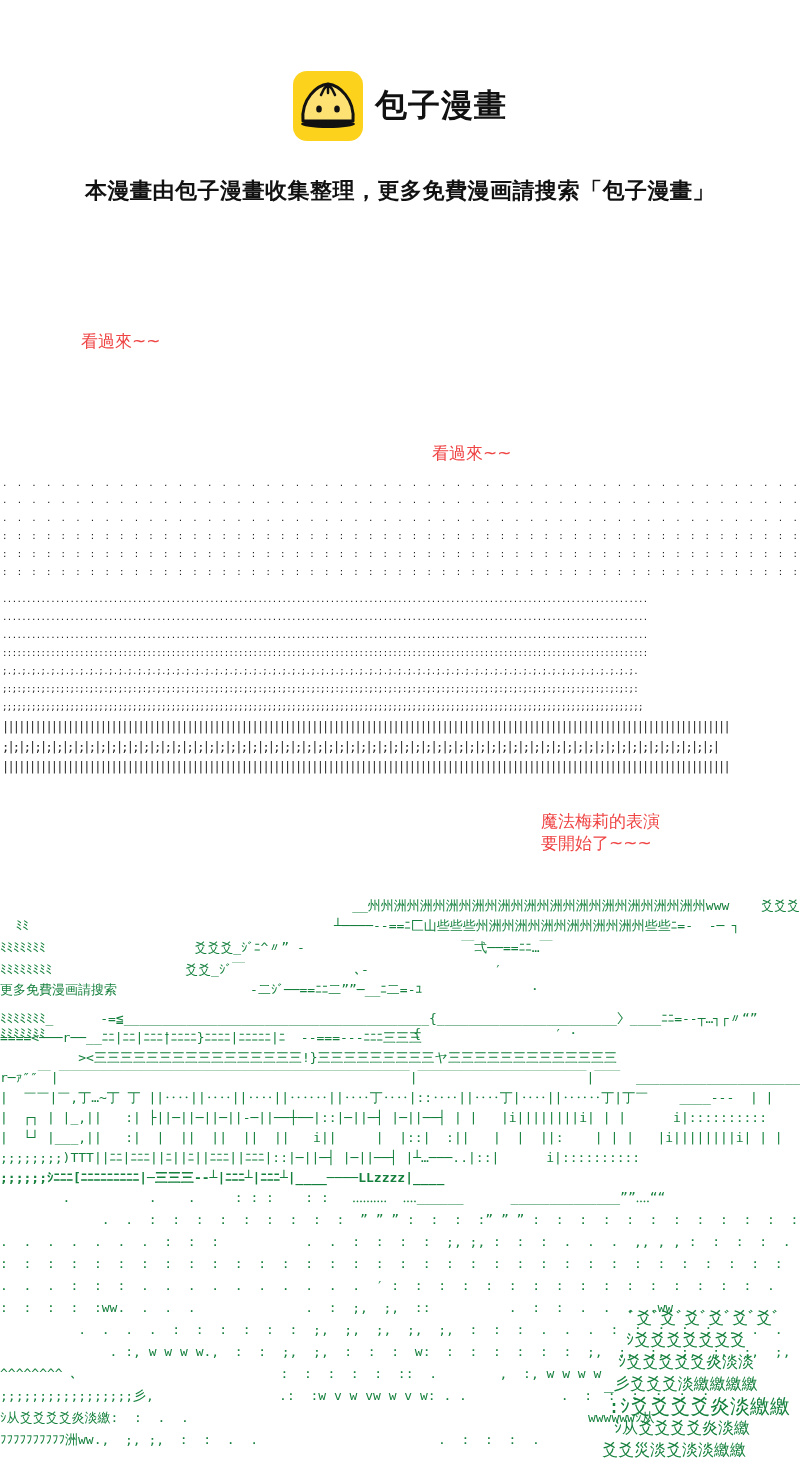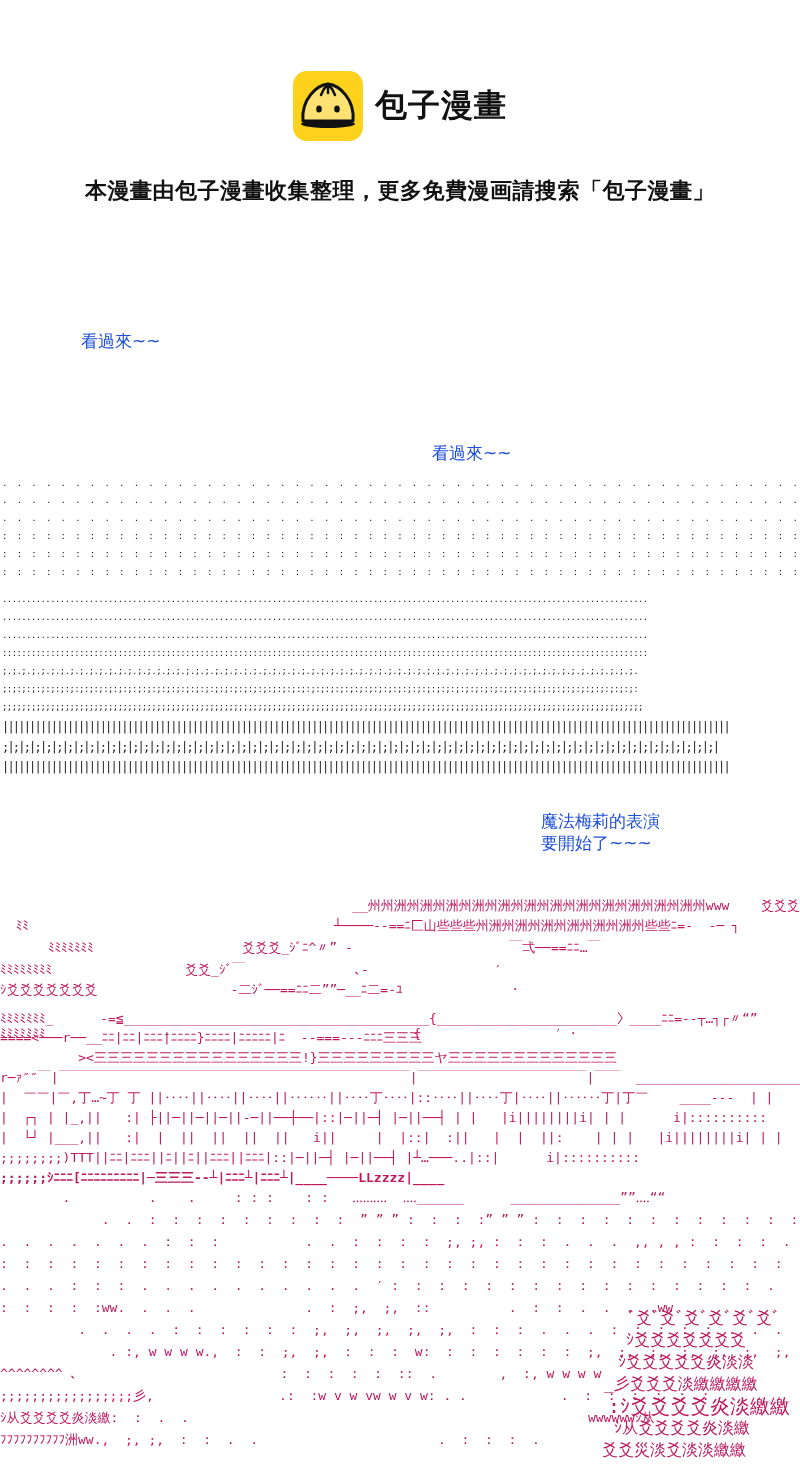--- a/index.html
+++ b/index.html
@@ -3,25 +3,25 @@
 <meta charset="utf-8">
 <style>
   html, body { margin: 0; padding: 0; background: #ffffff; }
   body { width: 800px; height: 1482px; position: relative; overflow: hidden; color: #000; font-family: "DejaVu Sans", sans-serif; }
   .header { position: absolute; left: 0; top: 0; width: 667px; height: 230px; }
   .logo { position: absolute; left: 293px; top: 71px; display: flex; align-items: center; }
   .logo-badge { width: 70px; height: 70px; border-radius: 14px; background: #fcd21c; position: relative; overflow: hidden; }
   .logo-badge svg { position: absolute; left: 0; top: 0; }
   .logo-text { margin-left: 12px; font-size: 32px; font-weight: bold; letter-spacing: 1px; color: #111; }
   .notice { position: absolute; left: 0; top: 176px; width: 800px; text-align: center; font-size: 22px; font-weight: bold; color: #111; letter-spacing: 0.5px; }
-  .caption { position: absolute; font-size: 17px; color: #1d4ed8; line-height: 22px; white-space: pre; }
+  .caption { position: absolute; font-size: 17px; color: #ef4444; line-height: 22px; white-space: pre; }
   .pattern { position: absolute; left: 0; top: 478px; width: 800px; height: 296px; overflow: hidden; }
   .pattern .row { position: absolute; left: 2px; width: 798px; overflow: hidden; white-space: nowrap; font-family: "DejaVu Sans Mono", monospace; color: #222; }
   .aa { position: absolute; left: 0; top: 890px; width: 800px; height: 592px; overflow: hidden; }
-  .aa .line { position: absolute; white-space: pre; font-family: "DejaVu Sans Mono", monospace; font-size: 13px; line-height: 16px; color: #be185d; }
+  .aa .line { position: absolute; white-space: pre; font-family: "DejaVu Sans Mono", monospace; font-size: 13px; line-height: 16px; color: #15803d; }
 </style>
 </head>
 <body>
 
 <div class="header">
   <div class="logo">
     <div class="logo-badge">
       <svg width="70" height="70" viewBox="0 0 70 70">
         <path d="M10 50 C8 28 24 14 35 13 C46 14 62 28 60 50 Z" fill="#fde273" stroke="#111" stroke-width="3" stroke-linejoin="round"></path>
         <path d="M28 24 C30 18 34 14 35 13 M42 24 C40 18 36 14 35 13 M35 13 L35 22" fill="none" stroke="#111" stroke-width="2.5" stroke-linecap="round"></path>
@@ -55,23 +55,23 @@
   <div class="row" style="top:206px; font-size:9px; letter-spacing:-0.6px;">;:;:;:;:;:;:;:;:;:;:;:;:;:;:;:;:;:;:;:;:;:;:;:;:;:;:;:;:;:;:;:;:;:;:;:;:;:;:;:;:;:;:;:;:;:;:;:;:;:;:;:;:;:;:;:;:;:;:;:;:;:;:;:;:;:;:</div>
   <div class="row" style="top:224px; font-size:9px; letter-spacing:-0.6px;">;;;;;;;;;;;;;;;;;;;;;;;;;;;;;;;;;;;;;;;;;;;;;;;;;;;;;;;;;;;;;;;;;;;;;;;;;;;;;;;;;;;;;;;;;;;;;;;;;;;;;;;;;;;;;;;;;;;;;;;;;;;;;;;;;;;;;</div>
   <div class="row" style="top:242px; font-size:12px; letter-spacing:-1.8px;">||||||||||||||||||||||||||||||||||||||||||||||||||||||||||||||||||||||||||||||||||||||||||||||||||||||||||||||||||||||||||||||||||||||</div>
   <div class="row" style="top:262px; font-size:12px; letter-spacing:-1.8px;">;|;|;|;|;|;|;|;|;|;|;|;|;|;|;|;|;|;|;|;|;|;|;|;|;|;|;|;|;|;|;|;|;|;|;|;|;|;|;|;|;|;|;|;|;|;|;|;|;|;|;|;|;|;|;|;|;|;|;|;|;|;|;|;|;|;|</div>
   <div class="row" style="top:282px; font-size:12px; letter-spacing:-1.8px;">||||||||||||||||||||||||||||||||||||||||||||||||||||||||||||||||||||||||||||||||||||||||||||||||||||||||||||||||||||||||||||||||||||||</div>
 </div>
 
 <div class="aa">
   <div class="line" style="left:0; top:8px;">                                             __州州洲州洲州洲州洲州洲州洲州洲州洲州洲州洲州洲州洲州www    爻爻爻</div>
   <div class="line" style="left:0; top:28px;">  ﾐﾐ                                       ┴────--==ﾆ匚山些些些州洲州洲州洲州洲州洲州洲州些些ﾆ=-  -─ ┐</div>
-  <div class="line" style="left:0; top:50px;padding-left:48px;">ﾐﾐﾐﾐﾐﾐﾐ                   爻爻爻_ｼﾞﾆ^〃” -                    ￣弌──==ﾆﾆ…￣</div>
+  <div class="line" style="left:0; top:50px;">ﾐﾐﾐﾐﾐﾐﾐ                   爻爻爻_ｼﾞﾆ^〃” -                    ￣弌──==ﾆﾆ…￣</div>
   <div class="line" style="left:0; top:72px;">ﾐﾐﾐﾐﾐﾐﾐﾐ                 爻爻_ｼﾞ￣              ､-                ′</div>
-  <div class="line" style="left:0; top:92px;">ｼ爻爻爻爻爻爻爻                 -二ｼﾞ──==ﾆﾆ二””─__ﾆ二=-ﾕ              ･</div>
+  <div class="line" style="left:0; top:92px;">更多免費漫画請搜索                 -二ｼﾞ──==ﾆﾆ二””─__ﾆ二=-ﾕ              ･</div>
   <div class="line" style="left:0; top:112px;margin-top:24px;">ﾐﾐﾐﾐﾐﾐﾐ               -                               {                 ′ ･</div>
   <div class="line" style="left:0; top:121px;">ﾐﾐﾐﾐﾐﾐﾐ_      -=≦_______________________________________{_______________________〉____ﾆﾆ=--┬…┐┌〃“”</div>
   <div class="line" style="left:0; top:140px;">====&lt;───r──__ﾆﾆ|ﾆﾆ|ﾆﾆﾆ|ﾆﾆﾆﾆ}ﾆﾆﾆﾆ|ﾆﾆﾆﾆﾆ|ﾆ  --===---ﾆﾆﾆ三三三</div>
   <div class="line" style="left:0; top:160px;">          &gt;&lt;三三三三三三三三三三三三三三三三!}三三三三三三三三三ヤ三三三三三三三三三三三三三</div>
   <div class="line" style="left:0; top:180px;">r─ｧ″″￣|￣￣￣￣￣￣￣￣￣￣￣￣￣￣￣￣￣￣￣￣￣￣￣￣￣￣￣|￣￣￣￣￣￣￣￣￣￣￣￣￣|￣￣  ______________________</div>
   <div class="line" style="left:0; top:200px;">|  ￣￣|￣,丁…~丁 丁 ||‥‥||‥‥||‥‥||‥‥‥||‥‥丁‥‥|::‥‥||‥‥丁|‥‥||‥‥‥丁|丁￣    ____---  | |     .i|::::::::::</div>
   <div class="line" style="left:0; top:220px;">|  ┌┐ | |_,||   :| ├||─||─||─||-─||──┼──|::|─||─┤ |─||──┤ | |   |i||||||||i| | |      i|::::::::::</div>
   <div class="line" style="left:0; top:240px;">|  └┘ |___,||   :|  |  ||  ||  ||  ||   i||     |  |::|  :||   |  |  ||:    | | |   |i||||||||i| | |      i|::::::::::</div>
   <div class="line" style="left:0; top:260px;">;;;;;;;;)TTT||ﾆﾆ|ﾆﾆﾆ||ﾆ||ﾆ||ﾆﾆﾆ||ﾆﾆﾆ|::|─||─┤ |─||──┤ |┴…───..|::|      i|::::::::::</div>
   <div class="line" style="left:0; top:280px;font-weight:bold;">;;;;;;ｼﾆﾆﾆ[ﾆﾆﾆﾆﾆﾆﾆﾆﾆ|─三三三--┴|ﾆﾆﾆ┴|ﾆﾆﾆ┴|____────LLzzzz|____</div>

